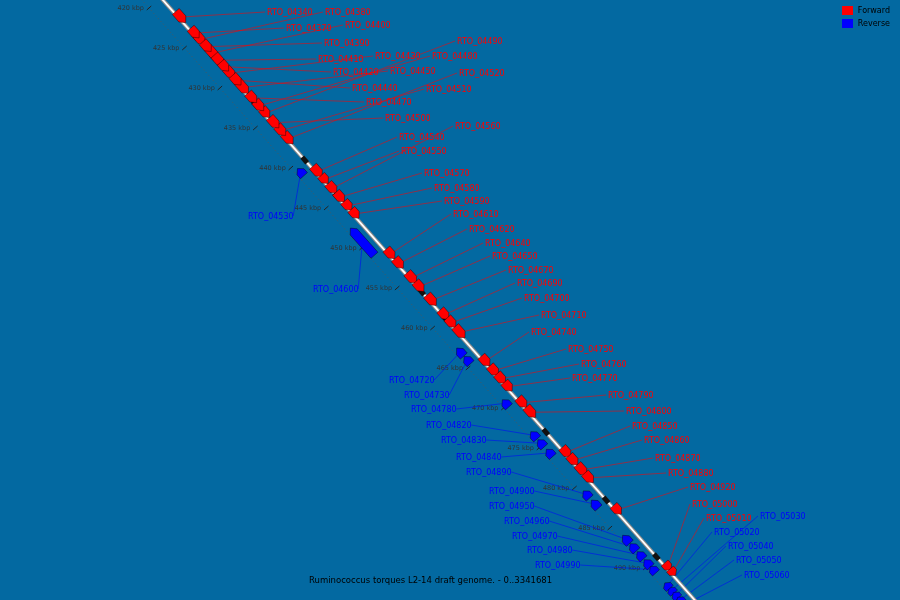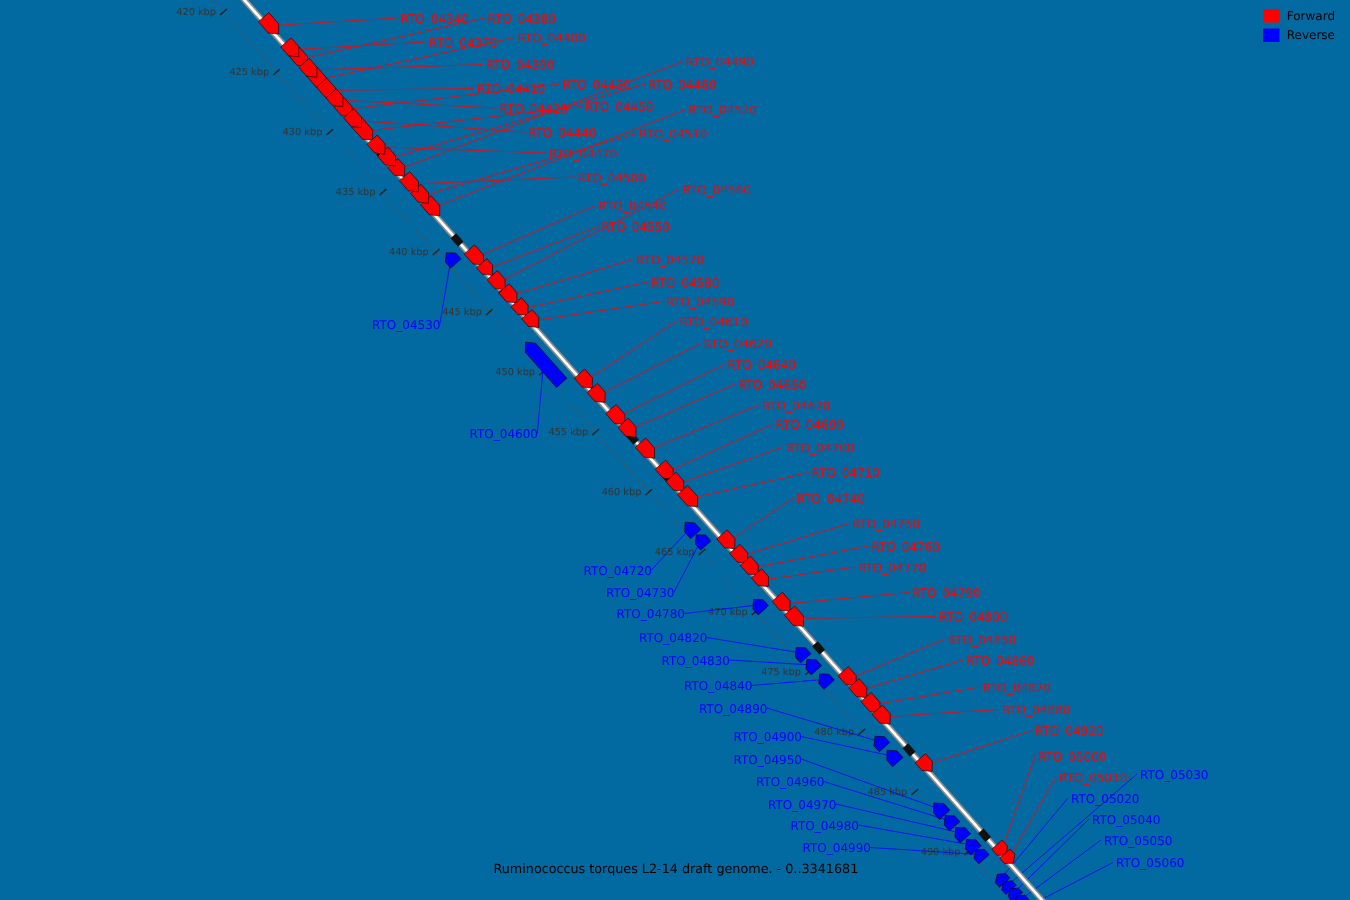--- a/index.html
+++ b/index.html
@@ -8,21 +8,21 @@
     overflow:hidden;font-family:"DejaVu Sans",sans-serif;
   }
   #map-svg{position:absolute;left:0;top:0;}
   .tick-label{font:6.5px "DejaVu Sans",sans-serif;fill:#333;}
   .gene-label{font:8px "DejaVu Sans",sans-serif;}
   #legend{position:absolute;top:6px;right:10px;}
   .legend-row{display:flex;align-items:flex-start;margin-bottom:4px;}
   .swatch{width:11px;height:9px;display:inline-block;margin-right:5px;}
   .legend-text{font-size:8px;color:#000;line-height:9px;}
   #caption{
-    position:absolute;left:329px;top:575px;
+    position:absolute;left:309px;top:575px;
     font-size:8.5px;color:#000;white-space:nowrap;
   }
 </style>
 </head>
 <body>
 
 <div id="stage">
   <svg id="map-svg" width="900" height="600" viewBox="0 0 900 600">
       <line x1="139.07400000000015" y1="-3.199999999999818" x2="682.1679999999999" y2="609.5999999999999" stroke="#555555" stroke-width="0.9" stroke-dasharray="1,2.6"></line>
       <line x1="146.75483254305135" y1="9.98977965872073" x2="151.24516745694865" y2="6.01022034127927" stroke="#222" stroke-width="1"></line>

